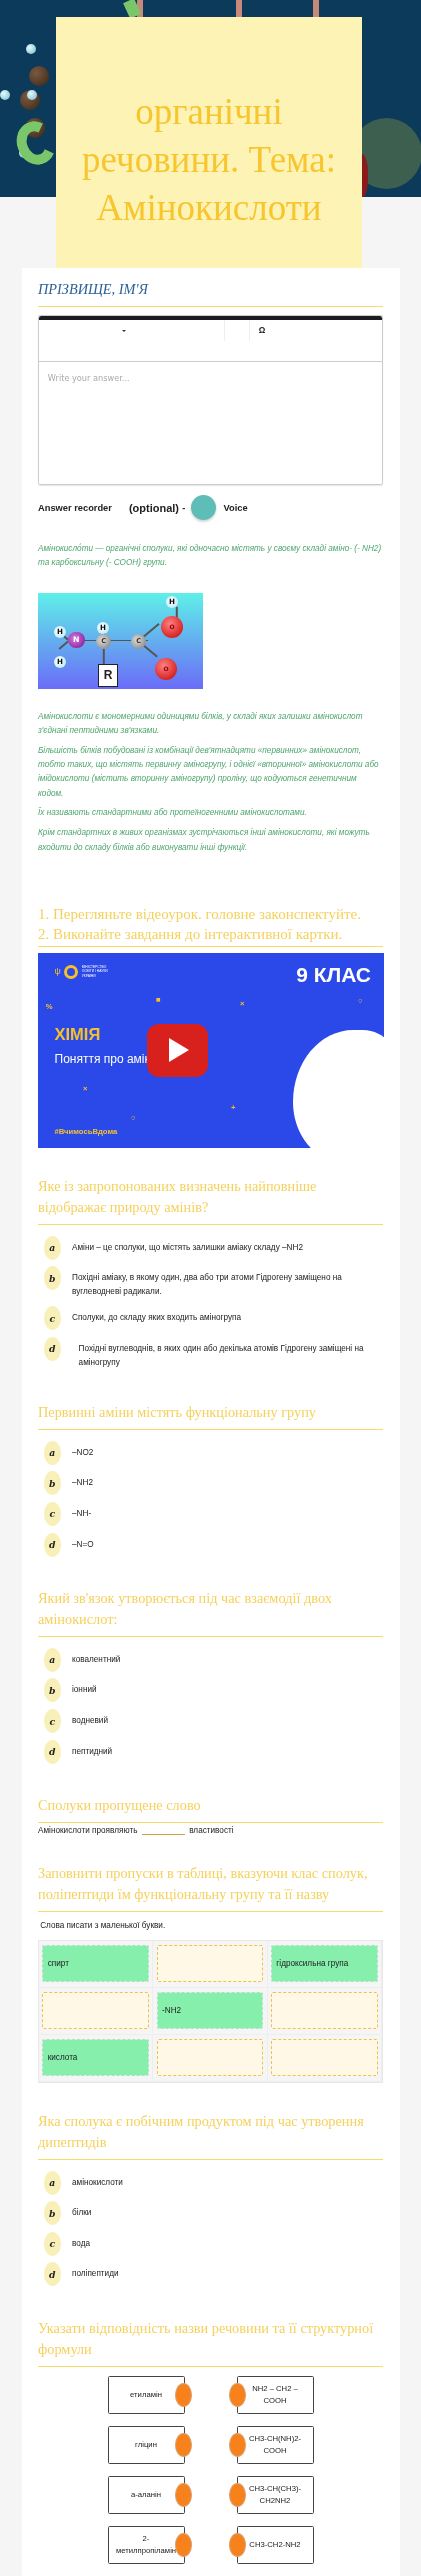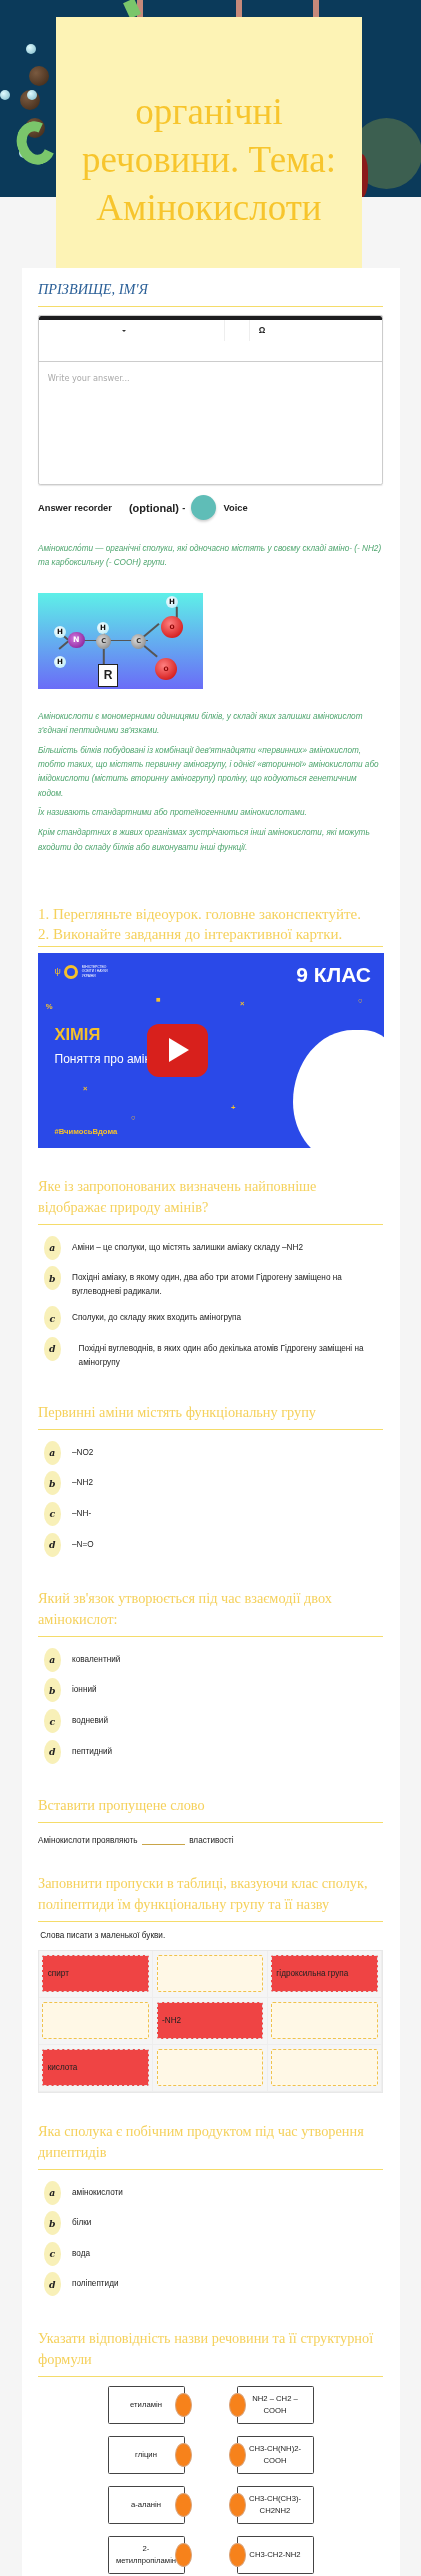--- a/index.html
+++ b/index.html
@@ -68,28 +68,28 @@
   .video .play-tri { width: 0; height: 0; border-top: 12px solid transparent; border-bottom: 12px solid transparent; border-left: 20px solid #fff; margin-left: 3.3px; }
   .video .sym { position: absolute; color: #f5c02c; font-weight: bold; font-size: 7.7px; }
 
   .question { margin-top: 28.5px; }
   .options { margin-top: 7.7px; }
   .option { display: flex; align-items: flex-start; padding: 3.3px 0 3.3px 5.5px; min-height: 25px; }
   .option .letter { flex: 0 0 17.5px; width: 17.5px; height: 24px; border-radius: 50%; background: #f8f0b8; display: flex; align-items: center; justify-content: center; font-family: "DejaVu Serif", serif; font-size: 9.3px; font-weight: bold; color: #222; font-style: italic; }
   .option .opt-text { margin-left: 11px; font-size: 8.2px; line-height: 14.3px; color: #222; padding-top: 5px; }
   .option .opt-text.indent { padding-left: 6.6px; }
 
-  .fillblank { margin-top: 10px; font-size: 8.2px; display: flex; align-items: flex-end; }
+  .fillblank { margin-top: 0; font-size: 8.2px; display: flex; align-items: flex-end; }
   .fillblank .blank { width: 43px; height: 12px; border-bottom: 0.5px solid #c9a548; margin: 0 4.4px; }
 
   .table-note { font-size: 8.2px; margin: 8.8px 0 10px 2.2px; }
   .fill-table { display: grid; grid-template-columns: repeat(3, 1fr); border: 0.5px solid #e8e8e8; background: #f5f5f5; }
   .ft-cell { padding: 4.4px 3.3px; border-right: 0.5px solid #eee; border-bottom: 0.5px solid #eee; height: 47px; }
   .ft-inner { width: 100%; height: 100%; border-radius: 2.2px; display: flex; align-items: center; font-size: 8.2px; padding-left: 4.4px; }
-  .ft-inner.given { background: #ef4444; border: 1.1px dashed #e5e5e5; }
+  .ft-inner.given { background: #86efac; border: 1.1px dashed #e5e5e5; }
   .ft-inner.blank { background: #fff8e6; border: 1.1px dashed #f0c24c; }
 
   .match { margin-top: 8.8px; position: relative; }
   .match-row { display: flex; justify-content: center; gap: 52px; margin-bottom: 12px; }
   .match-box { position: relative; width: 77px; height: 38px; border: 0.5px solid #444; border-radius: 1.6px; display: flex; align-items: center; justify-content: center; text-align: center; font-size: 7.7px; line-height: 12px; padding: 0 5.5px; }
   .match-dot { position: absolute; top: 50%; width: 17.5px; height: 24px; margin-top: -12px; border-radius: 50%; background: #f7821b; border: 0.5px solid #d9a37a; }
   .match-box.left .match-dot { right: -8.8px; }
   .match-box.right .match-dot { left: -8.8px; }
 </style>
 </head>
@@ -264,21 +264,21 @@
         <span class="opt-text">водневий</span>
       </div>
       <div class="option">
         <span class="letter">d</span>
         <span class="opt-text">пептидний</span>
       </div>
     </div>
   </section>
 
   <section class="question">
-    <h2 class="section-title">Вставити пропущене слово</h2>
+    <h2 class="section-title">Сполуки пропущене слово</h2>
     <div class="fillblank">
       <span>Амінокислоти проявляють</span>
       <span class="blank"></span>
       <span>властивості</span>
     </div>
   </section>
 
   <section class="question">
     <h2 class="section-title">Заповнити пропуски в таблиці, вказуючи клас сполук, поліпептиди їм функціональну групу та її назву</h2>
     <p class="table-note">Слова писати з маленької букви.</p>

